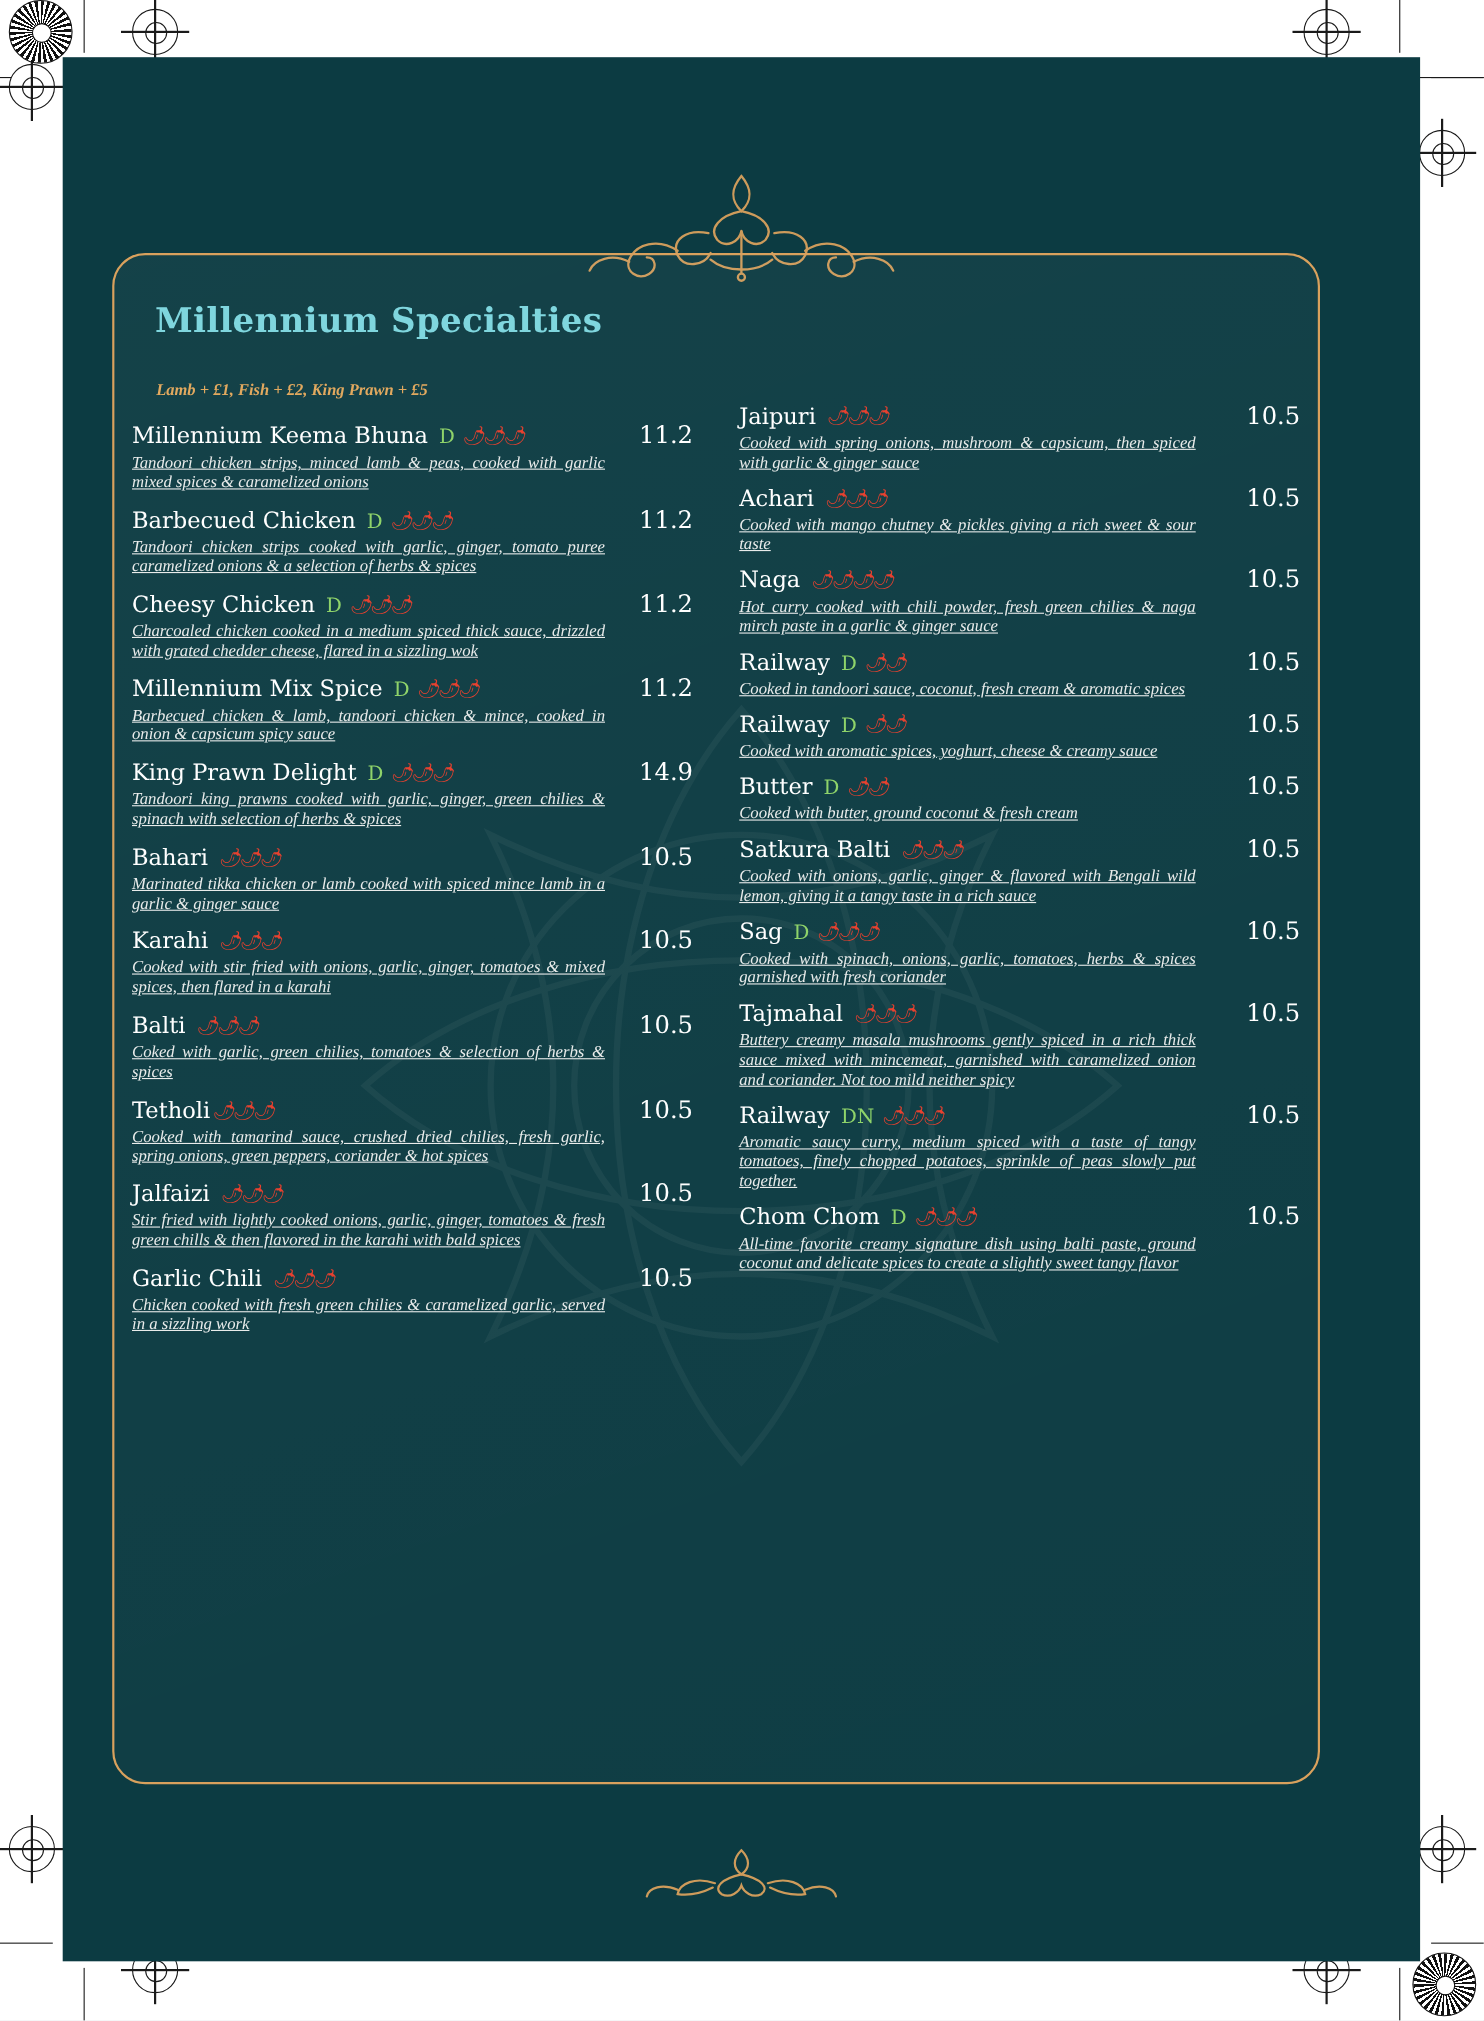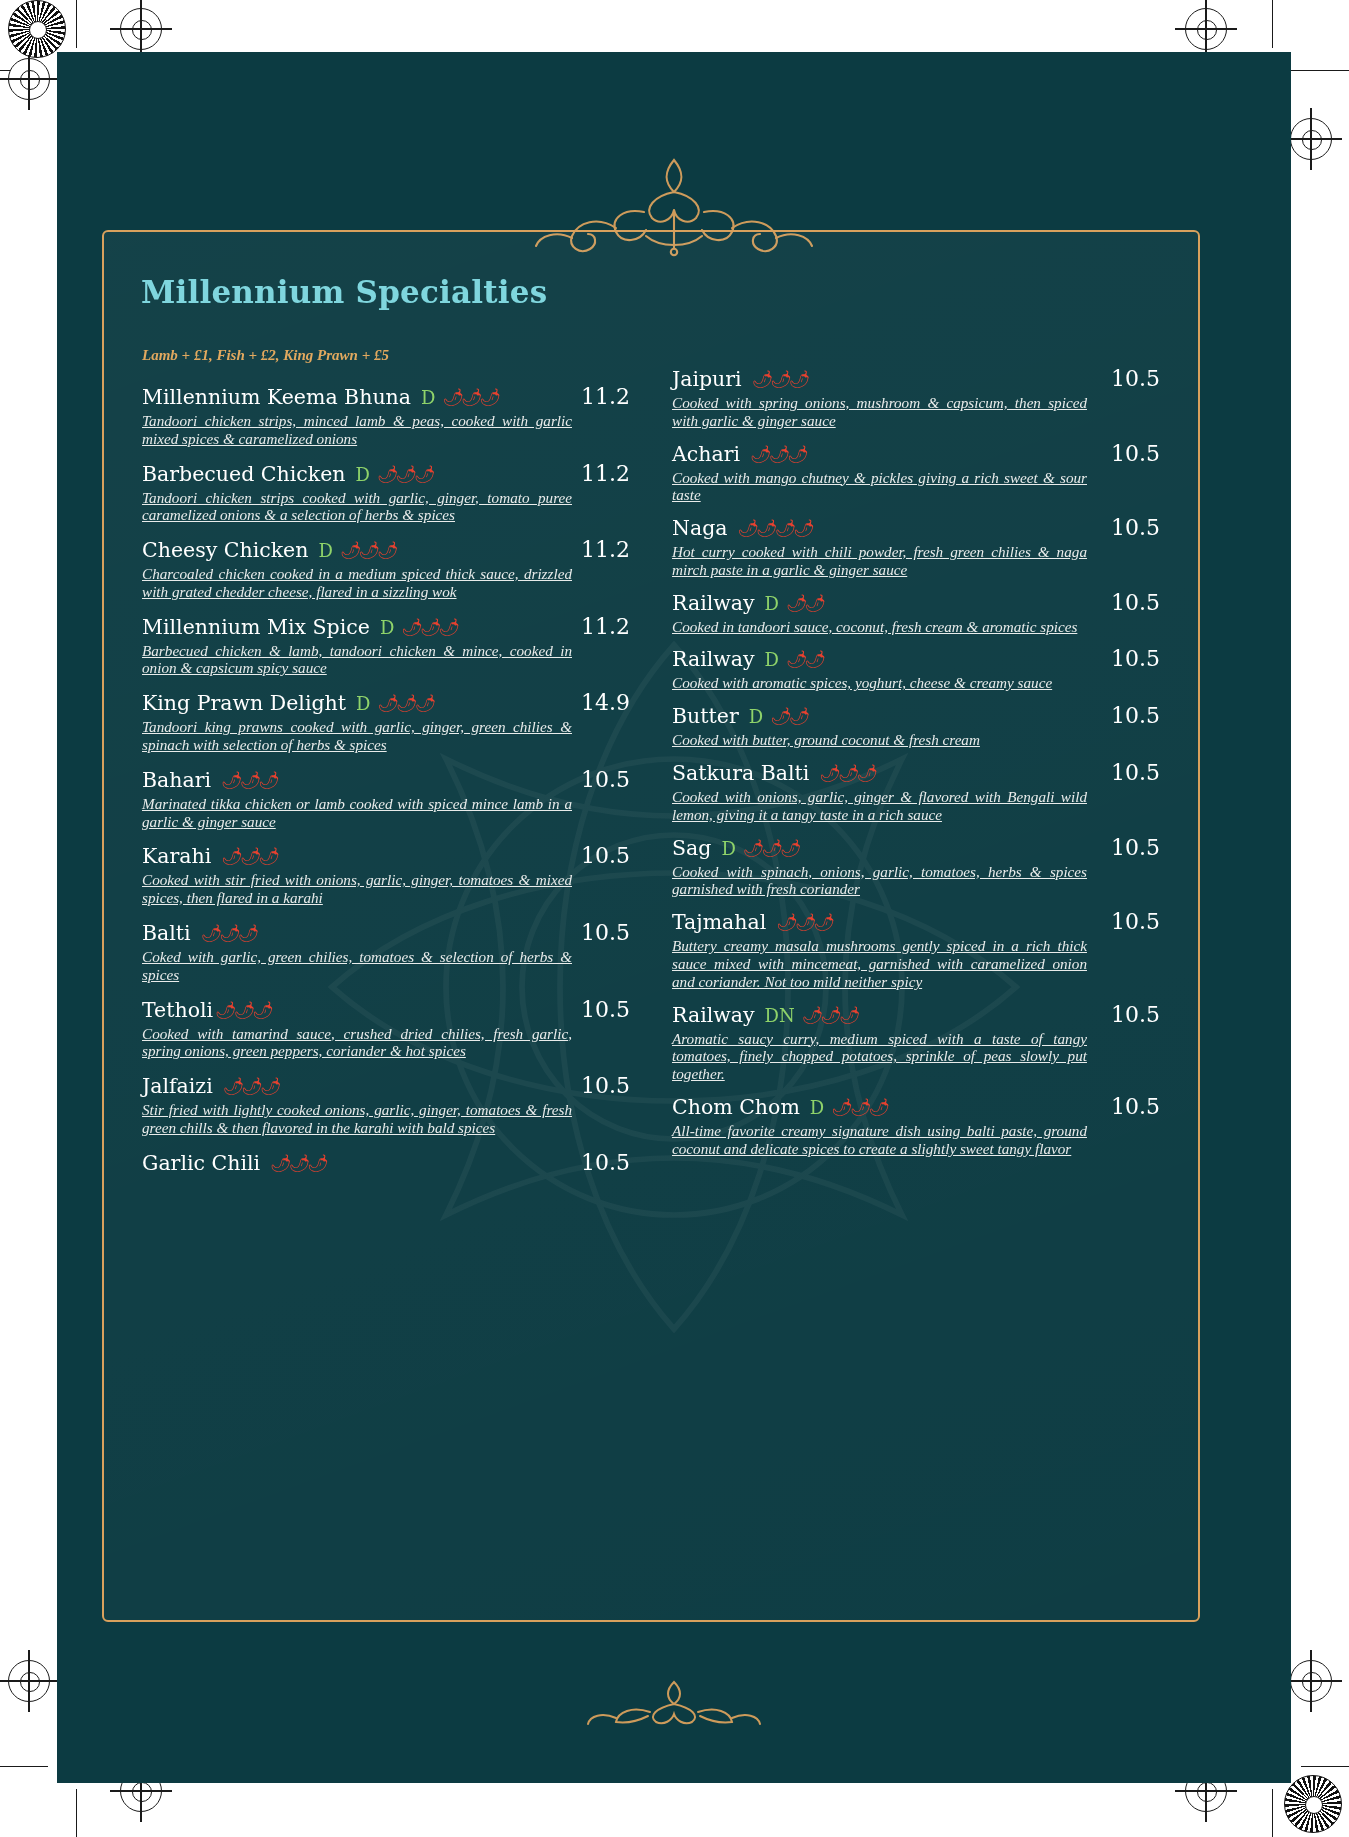--- a/index.html
+++ b/index.html
@@ -109,21 +109,21 @@
     opacity: 0.95;
   }
 
   .card {
     position: absolute;
     left: 45px;
     top: 178px;
     width: 1098px;
     height: 1392px;
     border: 2px solid #d9a15d;
-    border-radius: 6px;
+    border-radius: 30px;
     background: linear-gradient(160deg, rgba(255,255,255,0.035), rgba(255,255,255,0.012));
     box-sizing: border-box;
   }
 
   .section-title {
     position: absolute;
     left: 37px;
     top: 42px;
     font-family: "DejaVu Serif", serif;
     font-weight: bold;
@@ -141,21 +141,21 @@
     font-size: 15px;
     color: #e2a95f;
   }
 
   .columns {
     position: absolute;
     left: 0;
     top: 152px;
     width: 100%;
     box-sizing: border-box;
-    padding: 0 38px;
+    padding: 0 16px;
     display: flex;
     gap: 42px;
   }
   .col {
     width: 50%;
   }
   .col-right {
     margin-top: -18px;
   }
 
@@ -419,20 +419,21 @@
           </div>
 
           <div class="item">
             <div class="item-head">
               <span class="item-name">Garlic Chili</span>
               <span class="tags">
                 <span class="chili">🌶🌶🌶</span>
               </span>
               <span class="price">10.5</span>
             </div>
+            <div class="desc">Chicken cooked with fresh green chilies &amp; caramelized garlic, served in a sizzling work</div>
           </div>
 
         </div>
 
         <div class="col col-right">
 
           <div class="item">
             <div class="item-head">
               <span class="item-name">Jaipuri</span>
               <span class="tags">

